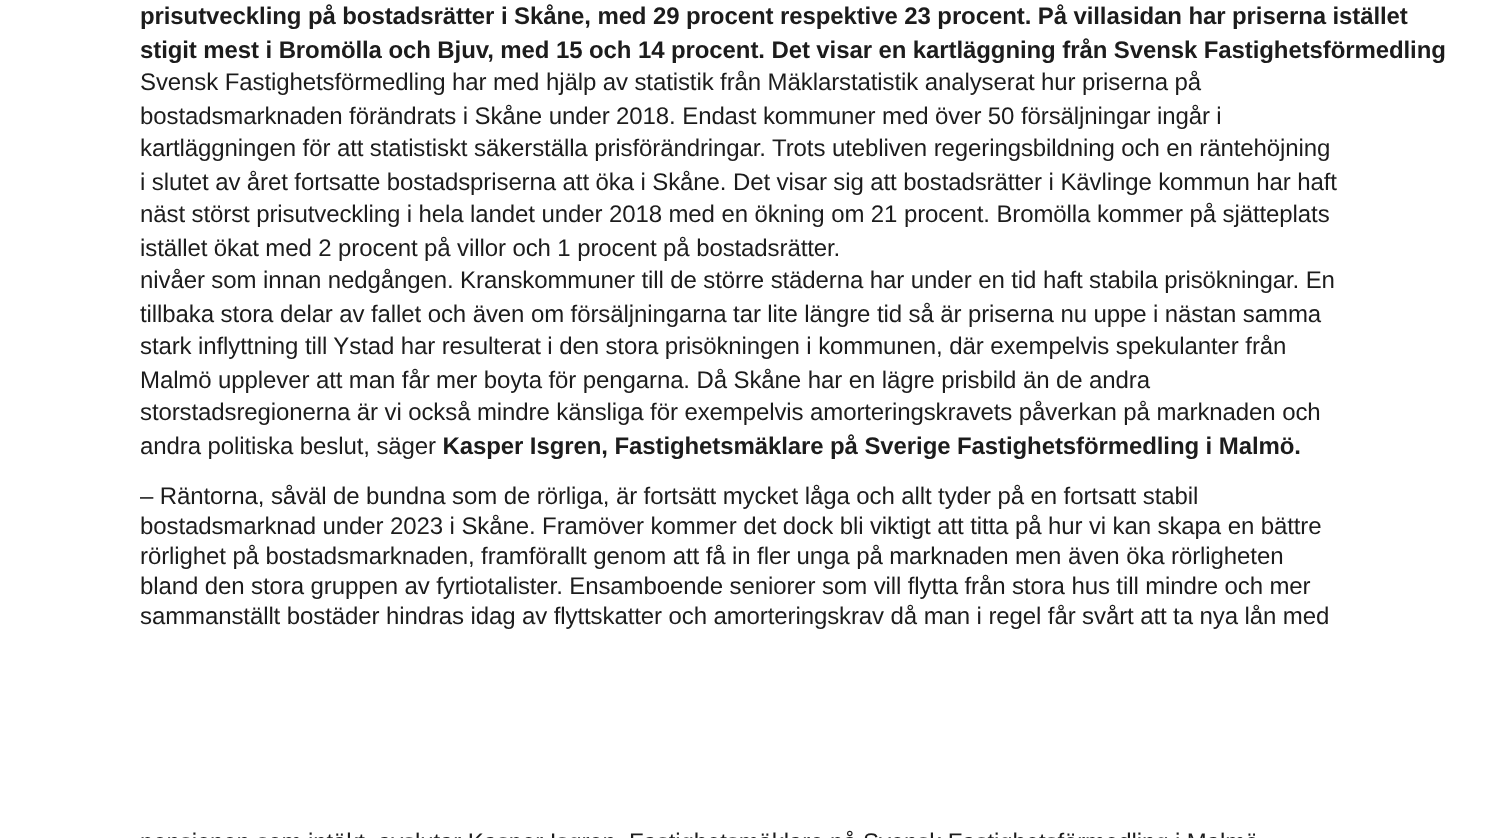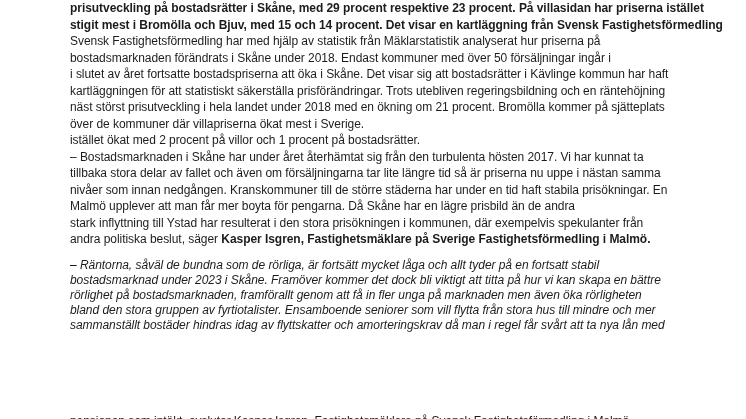--- a/index.html
+++ b/index.html
@@ -23,21 +23,21 @@
   .para { margin: 0; padding: 0; }
   .para + .para { }
   .line {
     white-space: nowrap;
     line-height: 16.5px;
     height: 16.5px;
     overflow: hidden;
   }
   .lead .line { font-weight: 700; }
   .bold { font-weight: 700; }
-  .quote-2 { margin-top: 10px; font-style: italic; }
+  .quote-2 { margin-top: 10px; }
   .quote-2 .line { line-height: 15px; height: 15px; }
   .clipped-line {
     position: absolute;
     left: 0;
     top: 414px;
     white-space: nowrap;
     line-height: 15px;
     font-weight: 400;
   }
 </style>
@@ -47,37 +47,36 @@
 <div class="doc">
 
   <div class="para lead">
       <div class="line">prisutveckling på bostadsrätter i Skåne, med 29 procent respektive 23 procent. På villasidan har priserna istället</div>
       <div class="line">stigit mest i Bromölla och Bjuv, med 15 och 14 procent. Det visar en kartläggning från Svensk Fastighetsförmedling</div>
     </div>
 
   <div class="para">
       <div class="line">Svensk Fastighetsförmedling har med hjälp av statistik från Mäklarstatistik analyserat hur priserna på</div>
       <div class="line">bostadsmarknaden förändrats i Skåne under 2018. Endast kommuner med över 50 försäljningar ingår i</div>
+      <div class="line">kartläggningen för att statistiskt säkerställa prisförändringar. Trots utebliven regeringsbildning och en räntehöjning</div>
       <div class="line">i slutet av året fortsatte bostadspriserna att öka i Skåne. Det visar sig att bostadsrätter i Kävlinge kommun har haft</div>
-      <div class="line">kartläggningen för att statistiskt säkerställa prisförändringar. Trots utebliven regeringsbildning och en räntehöjning</div>
       <div class="line">näst störst prisutveckling i hela landet under 2018 med en ökning om 21 procent. Bromölla kommer på sjätteplats</div>
-      <div class="line">över de kommuner där villapriserna ökat mest i Sverige.</div>
     </div>
 
   <div class="para">
       <div class="line">istället ökat med 2 procent på villor och 1 procent på bostadsrätter.</div>
     </div>
 
   <div class="para">
     <div>
-        <div class="line">– Bostadsmarknaden i Skåne har under året återhämtat sig från den turbulenta hösten 2017. Vi har kunnat ta</div>
+        <div class="line">nivåer som innan nedgången. Kranskommuner till de större städerna har under en tid haft stabila prisökningar. En</div>
         <div class="line">tillbaka stora delar av fallet och även om försäljningarna tar lite längre tid så är priserna nu uppe i nästan samma</div>
-        <div class="line">nivåer som innan nedgången. Kranskommuner till de större städerna har under en tid haft stabila prisökningar. En</div>
+        <div class="line">stark inflyttning till Ystad har resulterat i den stora prisökningen i kommunen, där exempelvis spekulanter från</div>
         <div class="line">Malmö upplever att man får mer boyta för pengarna. Då Skåne har en lägre prisbild än de andra</div>
-        <div class="line">stark inflyttning till Ystad har resulterat i den stora prisökningen i kommunen, där exempelvis spekulanter från</div>
+        <div class="line">storstadsregionerna är vi också mindre känsliga för exempelvis amorteringskravets påverkan på marknaden och</div>
       </div>
     <div class="line">
       <span>andra politiska beslut, säger </span><span class="bold">Kasper Isgren, Fastighetsmäklare på Sverige Fastighetsförmedling i Malmö.</span>
     </div>
   </div>
 
   <div class="para quote-2">
       <div class="line">– Räntorna, såväl de bundna som de rörliga, är fortsätt mycket låga och allt tyder på en fortsatt stabil</div>
       <div class="line">bostadsmarknad under 2023 i Skåne. Framöver kommer det dock bli viktigt att titta på hur vi kan skapa en bättre</div>
       <div class="line">rörlighet på bostadsmarknaden, framförallt genom att få in fler unga på marknaden men även öka rörligheten</div>

